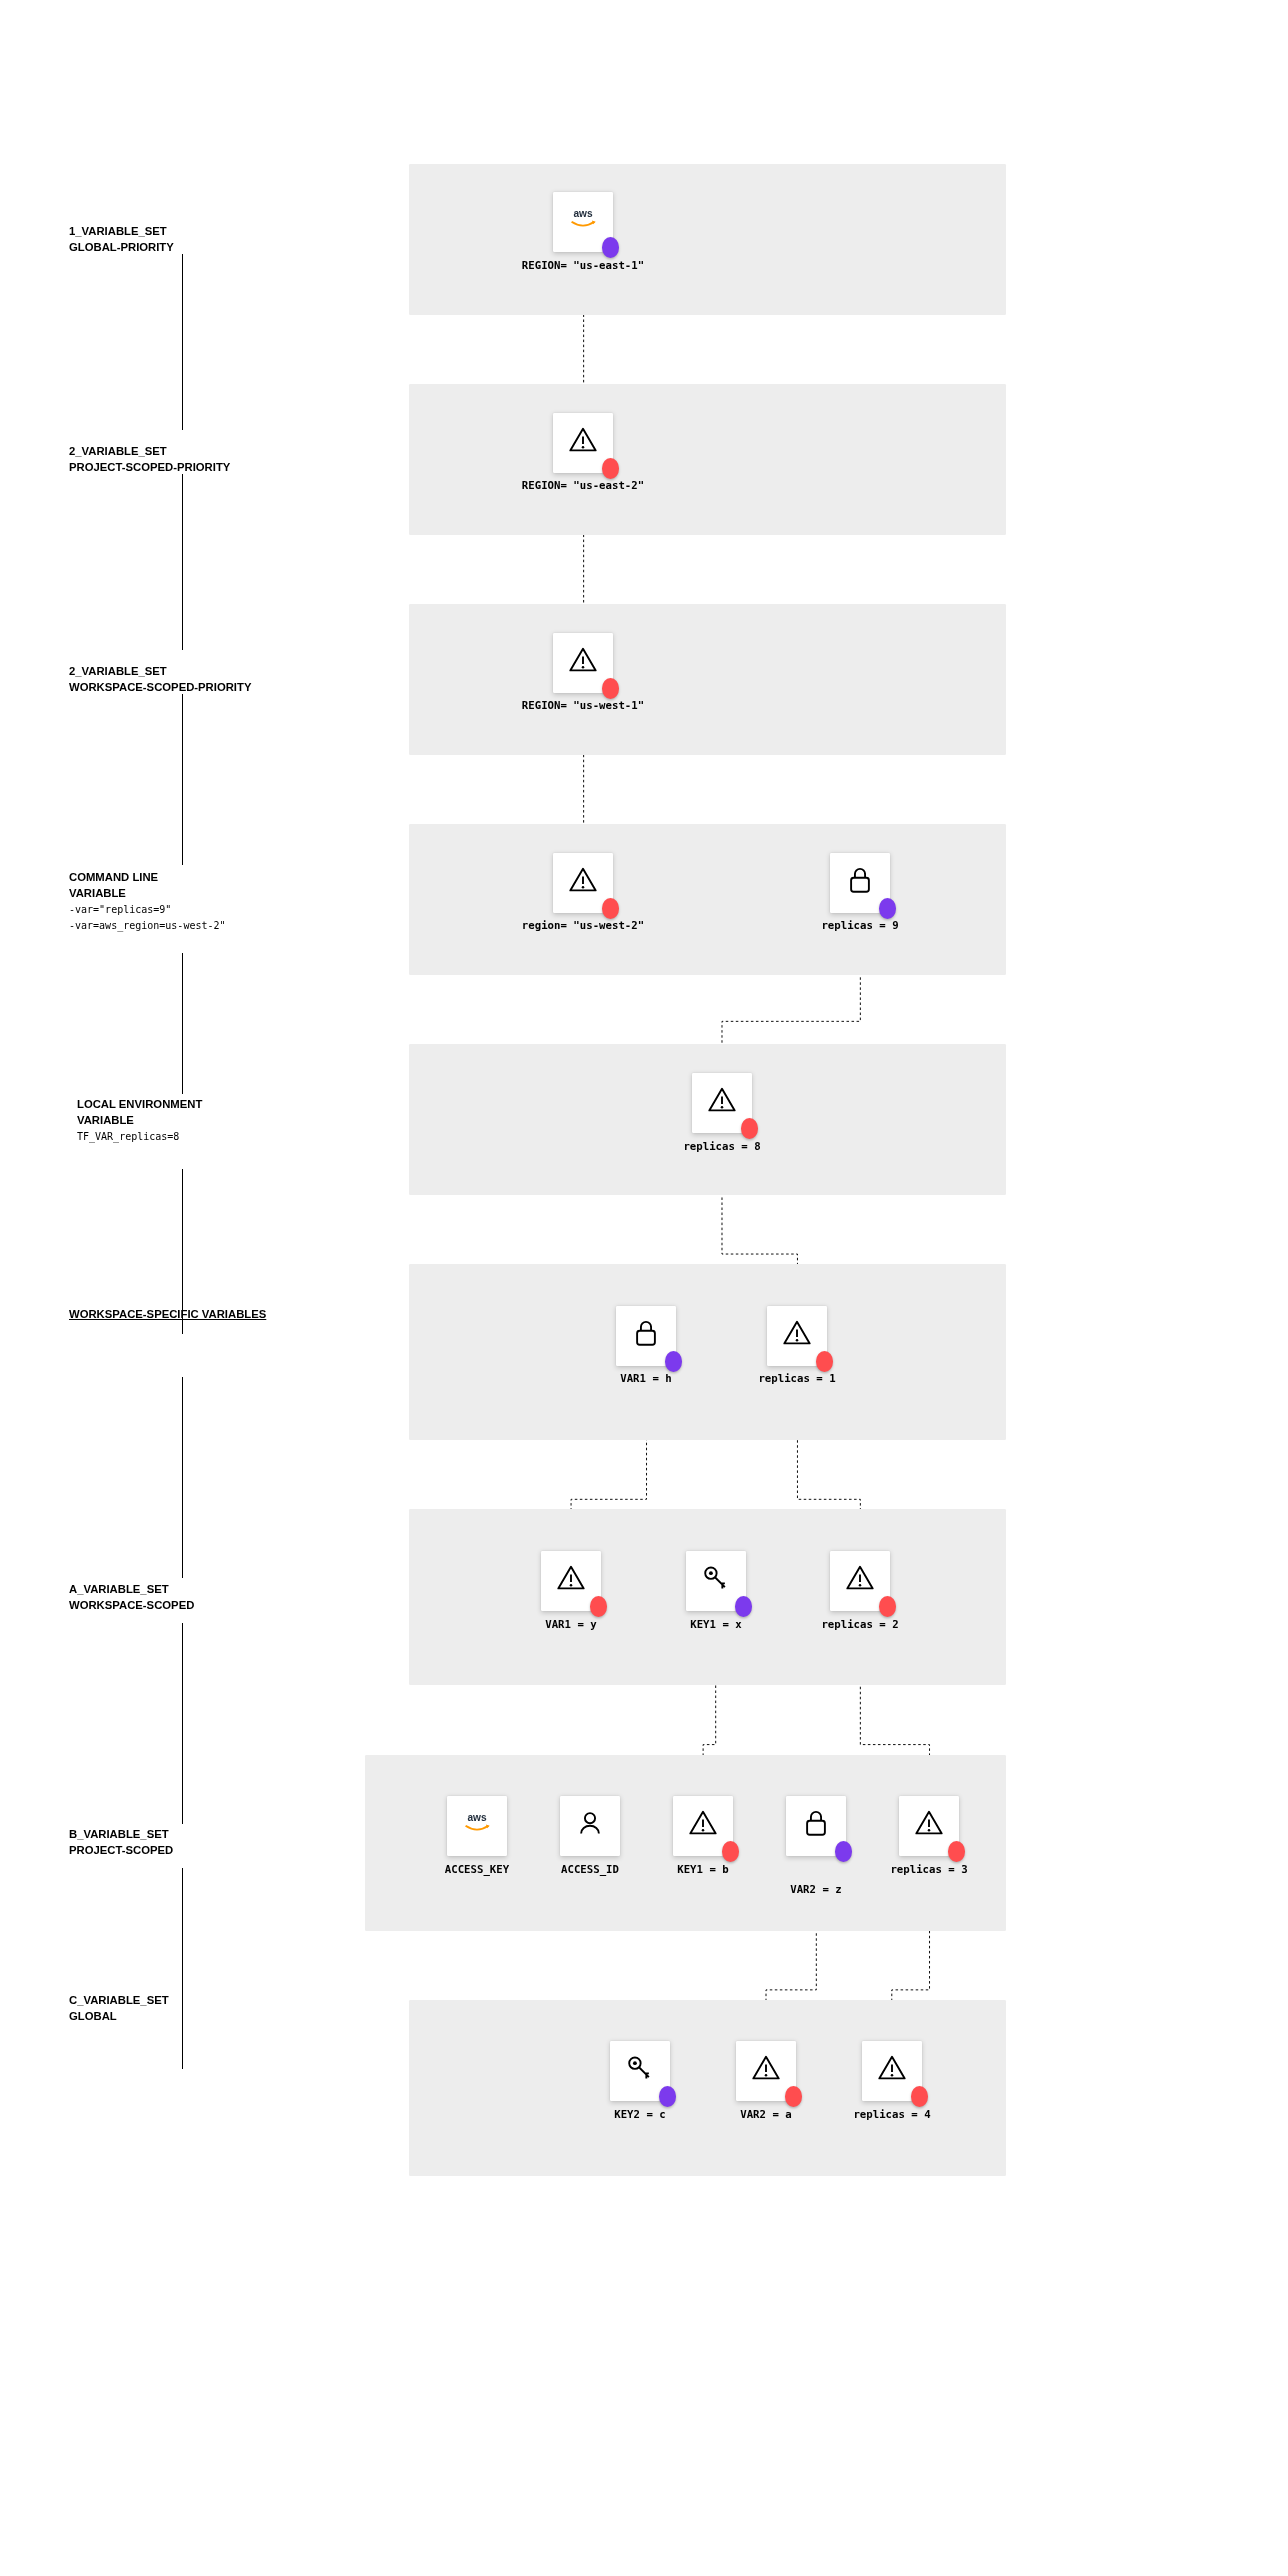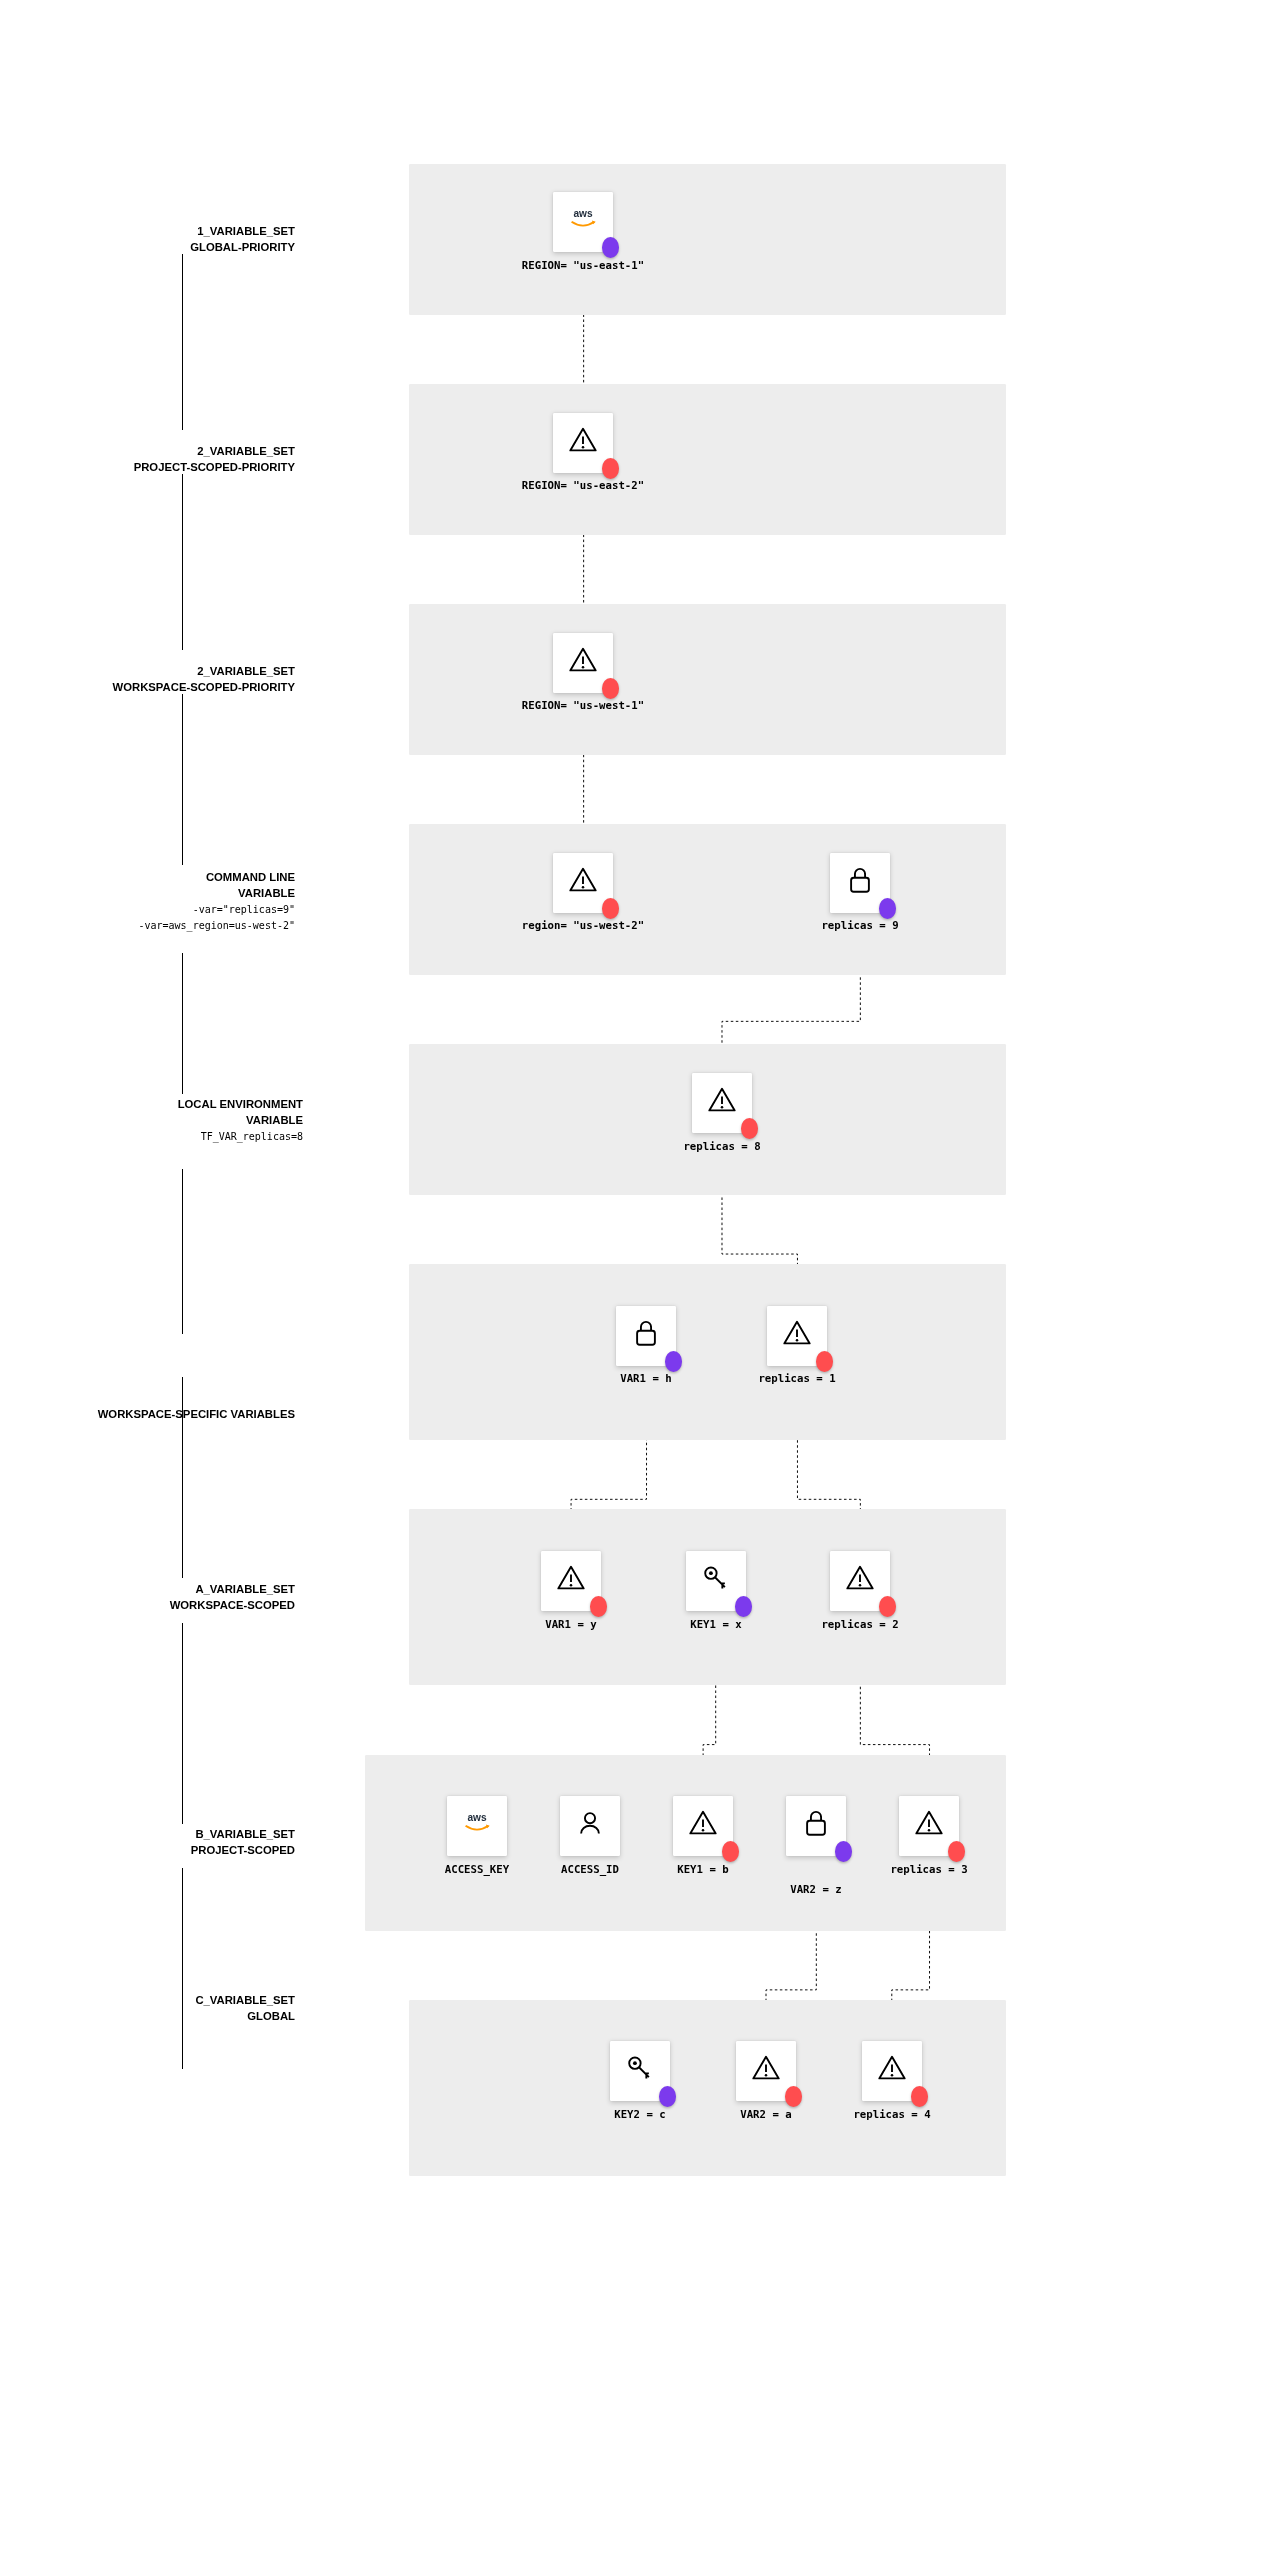--- a/index.html
+++ b/index.html
@@ -8,21 +8,21 @@
     font-family: -apple-system, BlinkMacSystemFont, "Segoe UI", Arial, sans-serif;
     width: 1288px;
     height: 2576px;
     position: relative;
     overflow: hidden;
   }
   .canvas { position: relative; width: 1288px; height: 2576px; }
   .label-block {
     position: absolute;
     width: 226px;
-    text-align: right;
+    text-align: left;
     font-size: 11.3px;
     font-weight: 700;
     color: #000;
     line-height: 1.45;
   }
   .label-block .sub { font-family: ui-monospace, Menlo, monospace; font-weight: 400; font-size: 10px; margin-top: 1.3px; }
   .vrule {
     position: absolute;
     width: 1.3px;
     background: #000;
@@ -157,21 +157,21 @@
     <div class="panel" style="left: 409px; top: 1044px; width: 597px; height: 151px;"></div>
     <div class="card" style="left: 692px; top: 1073px;">
       <div class="ico"><svg width="33" height="33" viewBox="0 0 52 52">
         <path d="M26 8 L46 42 L6 42 Z" fill="none" stroke="#000" stroke-width="3" stroke-linejoin="round"></path>
         <line x1="26" y1="20" x2="26" y2="32" stroke="#000" stroke-width="3"></line>
         <circle cx="26" cy="37" r="2" fill="#000"></circle>
       </svg></div>
       <div class="dot red"></div>
     </div>
     <div class="caption" style="left: 653px; width: 138px; top: 1140px;">replicas = 8</div>
-    <div class="label-block" style="left: 69px; top: 1406px;">
+    <div class="label-block" style="left: 69px; top: 1306px; text-decoration: underline;">
       <div>WORKSPACE-SPECIFIC VARIABLES</div>
     </div>
     <div class="panel" style="left: 409px; top: 1264px; width: 597px; height: 176px;"></div>
     <div class="card" style="left: 616px; top: 1306px;">
       <div class="ico"><svg width="33" height="33" viewBox="0 0 52 52">
         <rect x="12" y="22" width="28" height="22" rx="4" fill="none" stroke="#000" stroke-width="3"></rect>
         <path d="M18 22 V16 a8 8 0 0 1 16 0 V22" fill="none" stroke="#000" stroke-width="3"></path>
       </svg></div>
       <div class="dot purple"></div>
     </div>

